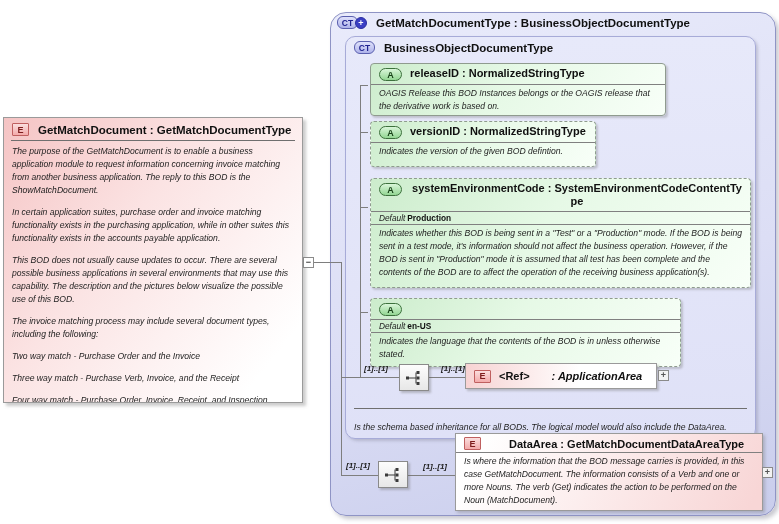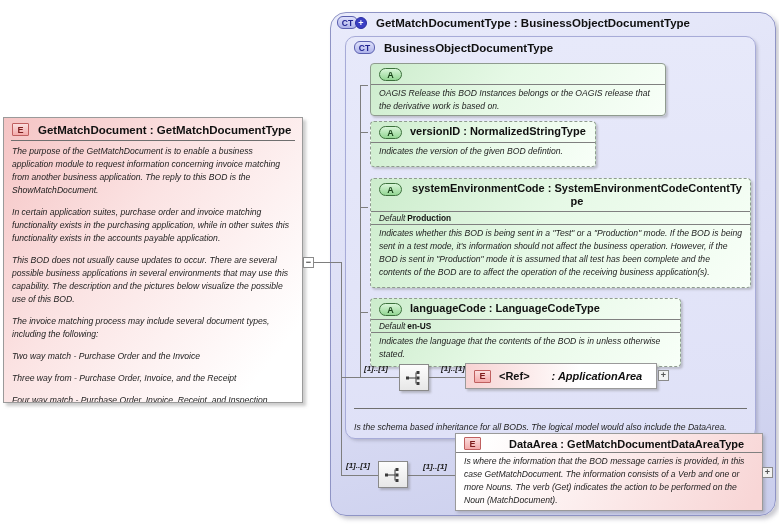--- a/index.html
+++ b/index.html
@@ -97,20 +97,21 @@
 
     <div class="box inner">
       <div class="inner-hdr">
         <span class="icon-ct">CT</span>
         <span class="node-title">BusinessObjectDocumentType</span>
       </div>
 
       <div class="attr" style="left:24px;top:26px;width:296px;height:53px;">
         <div class="attr-hd">
           <span class="icon-a">A</span>
+          <span class="attr-title">releaseID : NormalizedStringType</span>
         </div>
         <div class="attr-desc desc">OAGIS Release this BOD Instances belongs or the OAGIS release that the derivative work is based on.</div>
       </div>
 
       <div class="attr dashed" style="left:24px;top:84px;width:226px;height:46px;">
         <div class="attr-hd">
           <span class="icon-a">A</span>
           <span class="attr-title">versionID : NormalizedStringType</span>
         </div>
         <div class="attr-desc desc">Indicates the version of the given BOD defintion.</div>
@@ -124,21 +125,20 @@
         <div class="def-row">
           <span class="def-label">Default</span>
           <span class="def-val">Production</span>
         </div>
         <div class="attr-desc desc">Indicates whether this BOD is being sent in a "Test" or a "Production" mode. If the BOD is being sent in a test mode, it's information should not affect the business operation. However, if the BOD is sent in "Production" mode it is assumed that all test has been complete and the contents of the BOD are to affect the operation of the receiving business application(s).</div>
       </div>
 
       <div class="attr dashed" style="left:24px;top:261px;width:311px;height:69px;">
         <div class="attr-hd">
           <span class="icon-a">A</span>
-          <span class="attr-title">languageCode : LanguageCodeType</span>
         </div>
         <div class="def-row">
           <span class="def-label">Default</span>
           <span class="def-val">en-US</span>
         </div>
         <div class="attr-desc desc">Indicates the language that the contents of the BOD is in unless otherwise stated.</div>
       </div>
 
       <div class="inner-footer desc">Is the schema based inheritance for all BODs. The logical model would also include the DataArea.</div>
     </div>
@@ -149,21 +149,21 @@
       <span class="icon-e">E</span>
       <span class="node-title">GetMatchDocument : GetMatchDocumentType</span>
     </div>
     <div class="divider"></div>
     <div class="el-body">
       <p class="desc">The purpose of the GetMatchDocument is to enable a business application module to request information concerning invoice matching from another business application.  The reply to this BOD is the ShowMatchDocument.</p>
       <p class="desc">In certain application suites, purchase order and invoice matching functionality exists in the purchasing application, while in other suites this functionality exists in the accounts payable application.</p>
       <p class="desc">This BOD does not usually cause updates to occur. There are several possible business applications in several environments that may use this capability. The description and the pictures below visualize the possible use of this BOD.</p>
       <p class="desc">The invoice matching process may include several document types, including the following:</p>
       <p class="desc">Two way match - Purchase Order and the Invoice</p>
-      <p class="desc">Three way from - Purchase Order, Invoice, and the Receipt</p>
+      <p class="desc">Three way match - Purchase Verb, Invoice, and the Receipt</p>
       <p class="desc">Four way match - Purchase Order, Invoice, Receipt, and Inspection results</p>
       <p class="desc">Note:  For the four way match, it is assumed that inspection results have</p>
     </div>
   </div>
 
   <div class="mini-btn minus" style="left:303px;top:257px;">−</div>
   <div class="line" style="left:314px;top:262px;width:27px;height:1px;"></div>
   <div class="line" style="left:341px;top:262px;width:1px;height:213px;"></div>
   <div class="line" style="left:360px;top:85px;width:1px;height:292px;"></div>
   <div class="line" style="left:360px;top:85px;width:8px;height:1px;"></div>

